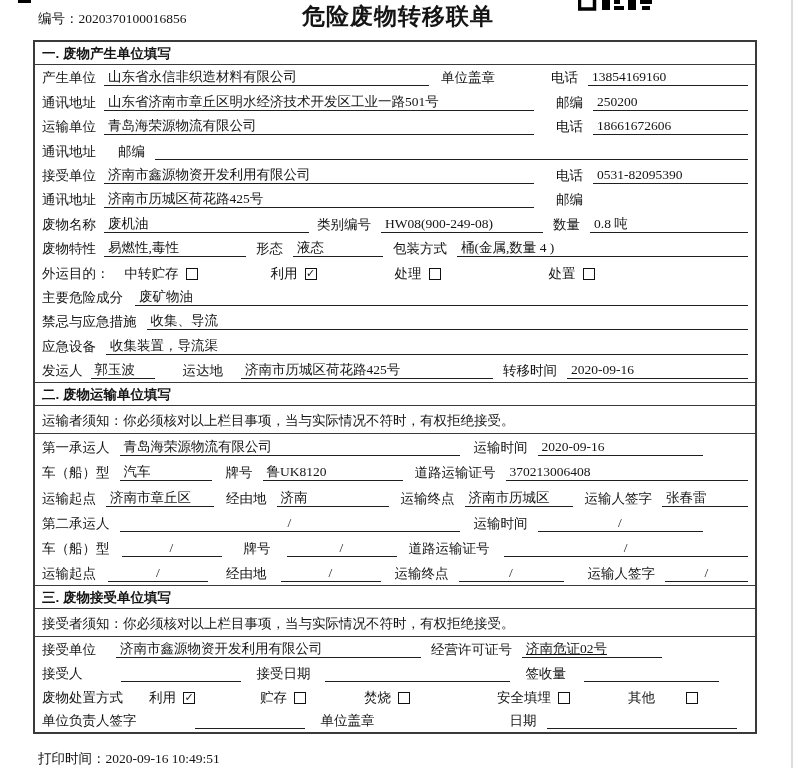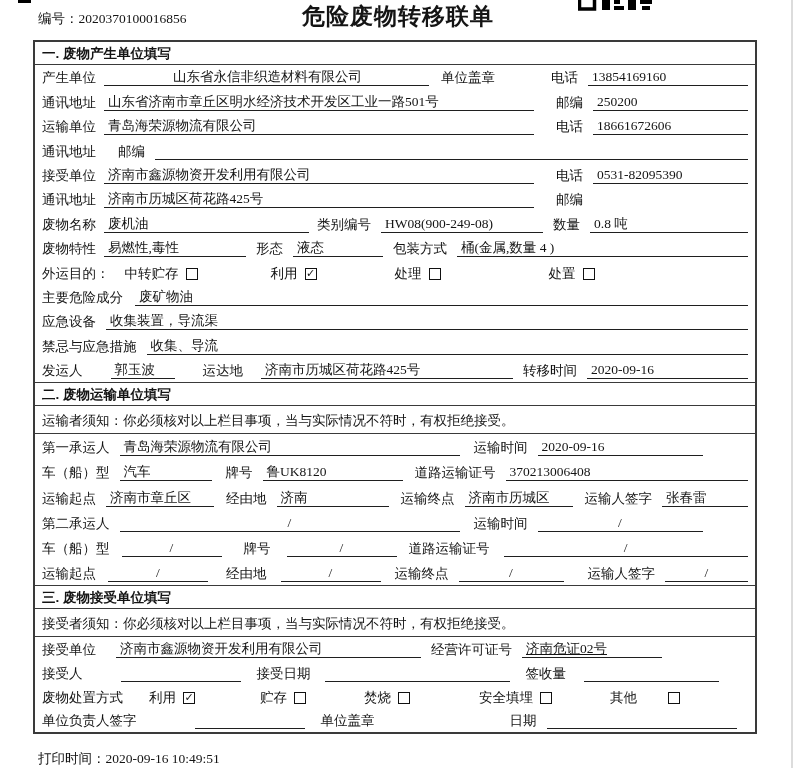--- a/index.html
+++ b/index.html
@@ -72,21 +72,21 @@
   <rect x="50" y="0" width="8" height="10" fill="#000"></rect>
   <rect x="62" y="0" width="12" height="4" fill="#000"></rect>
   <rect x="64" y="6" width="8" height="4" fill="#000"></rect>
 </svg>
 
 <div class="form" id="form">
     <div class="section s0">
       <div class="sec-h">一. 废物产生单位填写</div>
       <div class="row">
         <span class="lb">产生单位</span>
-        <span class="vl" style="width: 325px; margin-left: 8px; text-align: center;">山东省永信非织造材料有限公司</span>
+        <span class="vl" style="width: 325px; margin-left: 8px;">山东省永信非织造材料有限公司</span>
         <span class="lb" style="margin-left: 12px;">单位盖章</span>
         <span class="lb" style="margin-left: 56px;">电话</span>
         <span class="vl" style="flex: 1 1 0%; margin-left: 10px;">13854169160</span>
       </div>
       <div class="row">
         <span class="lb">通讯地址</span>
         <span class="vl" style="width: 430px; margin-left: 8px;">山东省济南市章丘区明水经济技术开发区工业一路501号</span>
         <span class="lb" style="margin-left: 22px;">邮编</span>
         <span class="vl" style="flex: 1 1 0%; margin-left: 10px;">250200</span>
       </div>
@@ -145,30 +145,30 @@
         <span class="ckw" style="margin-left: 108px;">
           <span>处置</span>
           <span class="cb"></span>
         </span>
       </div>
       <div class="row">
         <span class="lb">主要危险成分</span>
         <span class="vl" style="flex: 1 1 0%; margin-left: 12px;">废矿物油</span>
       </div>
       <div class="row">
+        <span class="lb">禁忌与应急措施</span>
+        <span class="vl" style="flex: 1 1 0%; margin-left: 10px;">收集、导流</span>
+      </div>
+      <div class="row">
         <span class="lb">应急设备</span>
         <span class="vl" style="flex: 1 1 0%; margin-left: 10px;">收集装置，导流渠</span>
       </div>
       <div class="row">
-        <span class="lb">禁忌与应急措施</span>
-        <span class="vl" style="flex: 1 1 0%; margin-left: 10px;">收集、导流</span>
-      </div>
-      <div class="row">
         <span class="lb">发运人</span>
-        <span class="vl" style="width: 64px; margin-left: 28px;">郭玉波</span>
+        <span class="vl" style="width: 64px; margin-left: 8px;">郭玉波</span>
         <span class="lb" style="margin-left: 28px;">运达地</span>
         <span class="vl" style="width: 252px; margin-left: 18px;">济南市历城区荷花路425号</span>
         <span class="lb" style="margin-left: 10px;">转移时间</span>
         <span class="vl" style="flex: 1 1 0%; margin-left: 10px;">2020-09-16</span>
       </div>
     </div>
     <div class="section s1">
       <div class="sec-h">二. 废物运输单位填写</div>
       <div class="notice">运输者须知：你必须核对以上栏目事项，当与实际情况不符时，有权拒绝接受。</div>
       <div class="row">
@@ -248,21 +248,21 @@
           <span class="cb">✓</span>
         </span>
         <span class="ckw" style="margin-left: 65px;">
           <span>贮存</span>
           <span class="cb"></span>
         </span>
         <span class="ckw" style="margin-left: 58px;">
           <span>焚烧</span>
           <span class="cb"></span>
         </span>
-        <span class="ckw" style="margin-left: 69px;">
+        <span class="ckw" style="margin-left: 87px;">
           <span>安全填埋</span>
           <span class="cb"></span>
         </span>
         <span class="ckw" style="margin-left: 58px; gap: 24px;">
           <span>其他</span>
           <span class="cb"></span>
         </span>
       </div>
       <div class="row">
         <span class="lb">单位负责人签字</span>

